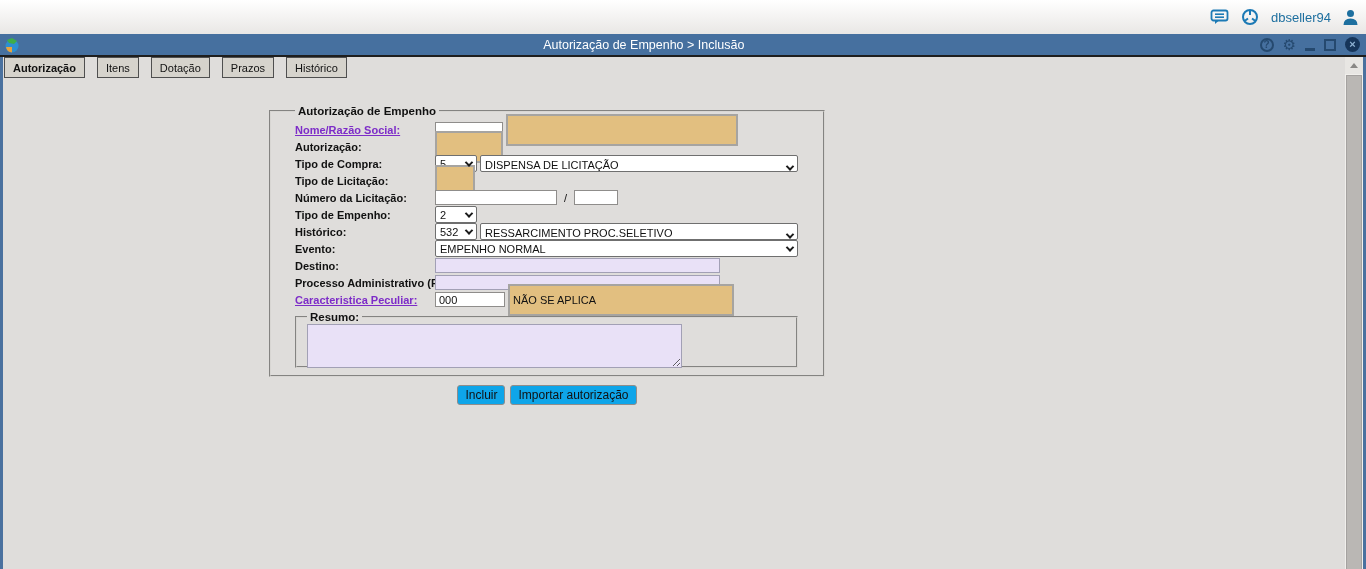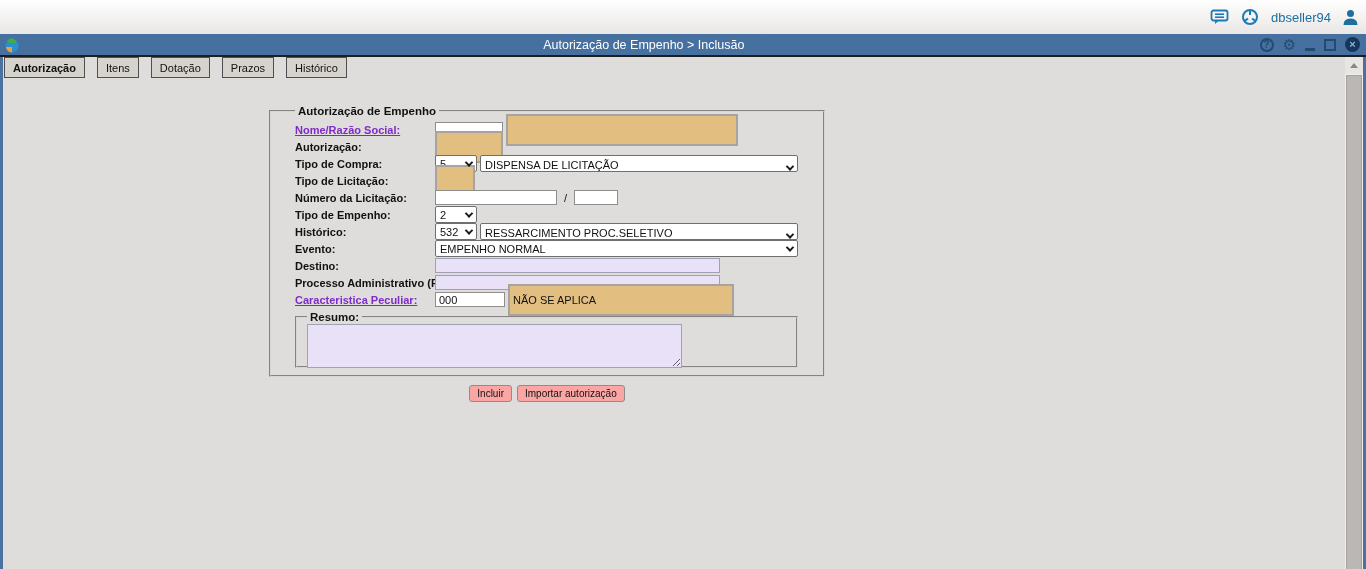--- a/index.html
+++ b/index.html
@@ -107,22 +107,22 @@
     width:375px;height:44px;background:var(--field-lavender);
     border:1px solid #a2a0b5;resize:both;font-family:"Liberation Sans",sans-serif;
     font-size:11px;
   }
   
   .actions{
     position:absolute;top:328px;left:266px;width:556px;
     display:flex;justify-content:center;gap:5px;
   }
   .btn{
-    font-family:"Liberation Sans",sans-serif;font-size:10px;color:#111;
-    background:#fca5a5;border:1px solid #8f8d8b;border-radius:3px;
+    font-family:"Liberation Sans",sans-serif;font-size:12px;color:#111;
+    background:#0ea5e9;border:1px solid #8f8d8b;border-radius:3px;
     padding:2px 7px;cursor:pointer;
   }
   
   .scrollbar{position:absolute;top:0;right:3px;bottom:0;width:18px;background:#f1efec;}
   .sb-up{
     height:17px;display:flex;align-items:center;justify-content:center;
     background:#e8e6e3;cursor:pointer;
   }
   .sb-arrow{
     width:0;height:0;border-left:4px solid transparent;border-right:4px solid transparent;

